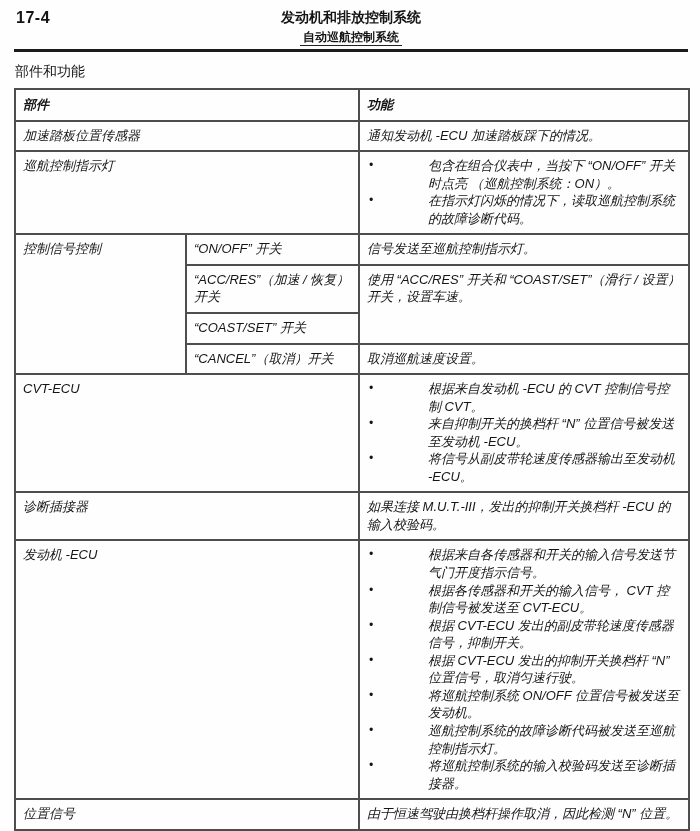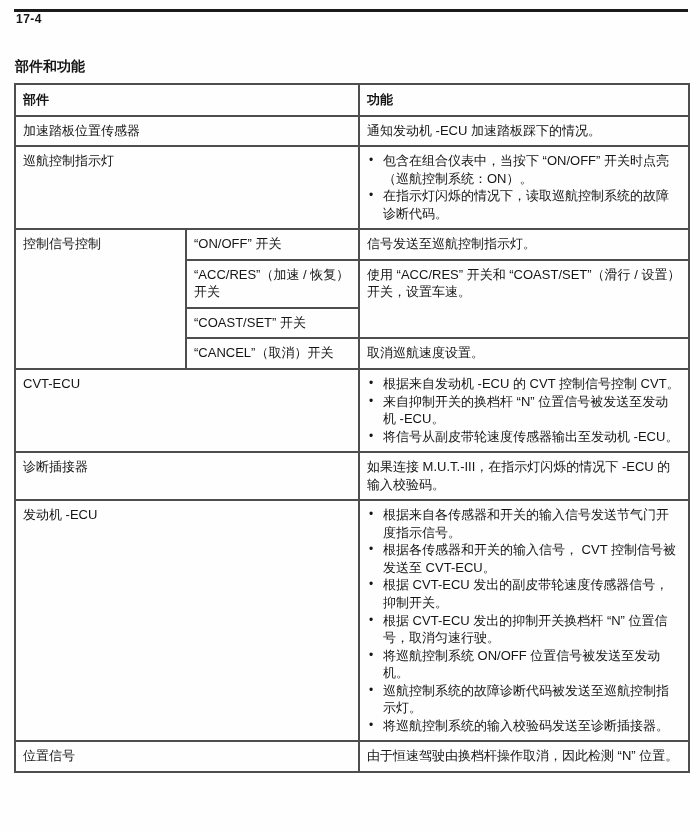--- a/index.html
+++ b/index.html
@@ -23,21 +23,21 @@
   }
   
   .header {
     position: relative;
     min-height: 38px;
   }
   .page-number {
     position: absolute;
     left: 2px;
     top: 3px;
-    font-size: 12px;
+    font-size: 16px;
     font-weight: bold;
     letter-spacing: 0.5px;
   }
   .titles {
     text-align: center;
     padding-top: 3px;
   }
   .chapter-title {
     font-size: 14px;
     font-weight: bold;
@@ -52,70 +52,76 @@
     padding: 0 3px 0 3px;
   }
   .heavy-rule {
     height: 3px;
     background: #1b1b1b;
     margin-top: 3px;
   }
   
   .section-heading {
     font-size: 14px;
-    font-weight: bold;
+    font-weight: normal;
     margin: 11px 0 7px 1px;
   }
   
   table.parts {
     width: 674px;
     border-collapse: collapse;
     table-layout: fixed;
   }
   table.parts col.c1 { width: 171px; }
   table.parts col.c2 { width: 173px; }
   table.parts col.c3 { width: 330px; }
   table.parts th,
   table.parts td {
     border: 2px solid #4e4e4e;
     padding: 5px 7px 6px 7px;
     font-size: 13px;
     line-height: 1.35;
     vertical-align: top;
     text-align: left;
     word-break: break-word;
+    font-style: italic;
   }
   table.parts th {
     font-weight: bold;
     padding-top: 6px;
     padding-bottom: 6px;
   }
   .bullet {
     display: flex;
     align-items: flex-start;
   }
   .bullet .dot {
     flex: none;
     width: 14px;
     text-align: left;
     padding-left: 2px;
     font-size: 12px;
     line-height: 1.45;
   }
   .bullet .btext {
     flex: 1;
+    margin-left: 45px;
   }
 </style>
 </head>
 <body>
 
 <div class="page">
 
   <div class="header">
     <div class="page-number">17-4</div>
+    <div class="titles">
+      <div class="chapter-title">发动机和排放控制系统</div>
+      <div><span class="section-title">自动巡航控制系统</span></div>
+    </div>
     <div class="heavy-rule"></div>
   </div>
 
   <div class="section-heading">部件和功能</div>
 
   <table class="parts">
     <colgroup>
       <col class="c1">
         <col class="c2">
         <col class="c3">
@@ -175,21 +181,21 @@
           </div>
           <div class="bullet">
             <span class="dot">•</span>
             <span class="btext">将信号从副皮带轮速度传感器输出至发动机 -ECU。</span>
           </div>
         </td>
       </tr>
 
       <tr>
         <td colspan="2">诊断插接器</td>
-        <td>如果连接 M.U.T.-III，在指示灯闪烁的情况下 -ECU 的输入校验码。</td>
+        <td>如果连接 M.U.T.-III，发出的抑制开关换档杆 -ECU 的输入校验码。</td>
       </tr>
 
       <tr>
         <td colspan="2">发动机 -ECU</td>
         <td>
           <div class="bullet">
             <span class="dot">•</span>
             <span class="btext">根据来自各传感器和开关的输入信号发送节气门开度指示信号。</span>
           </div>
           <div class="bullet">

